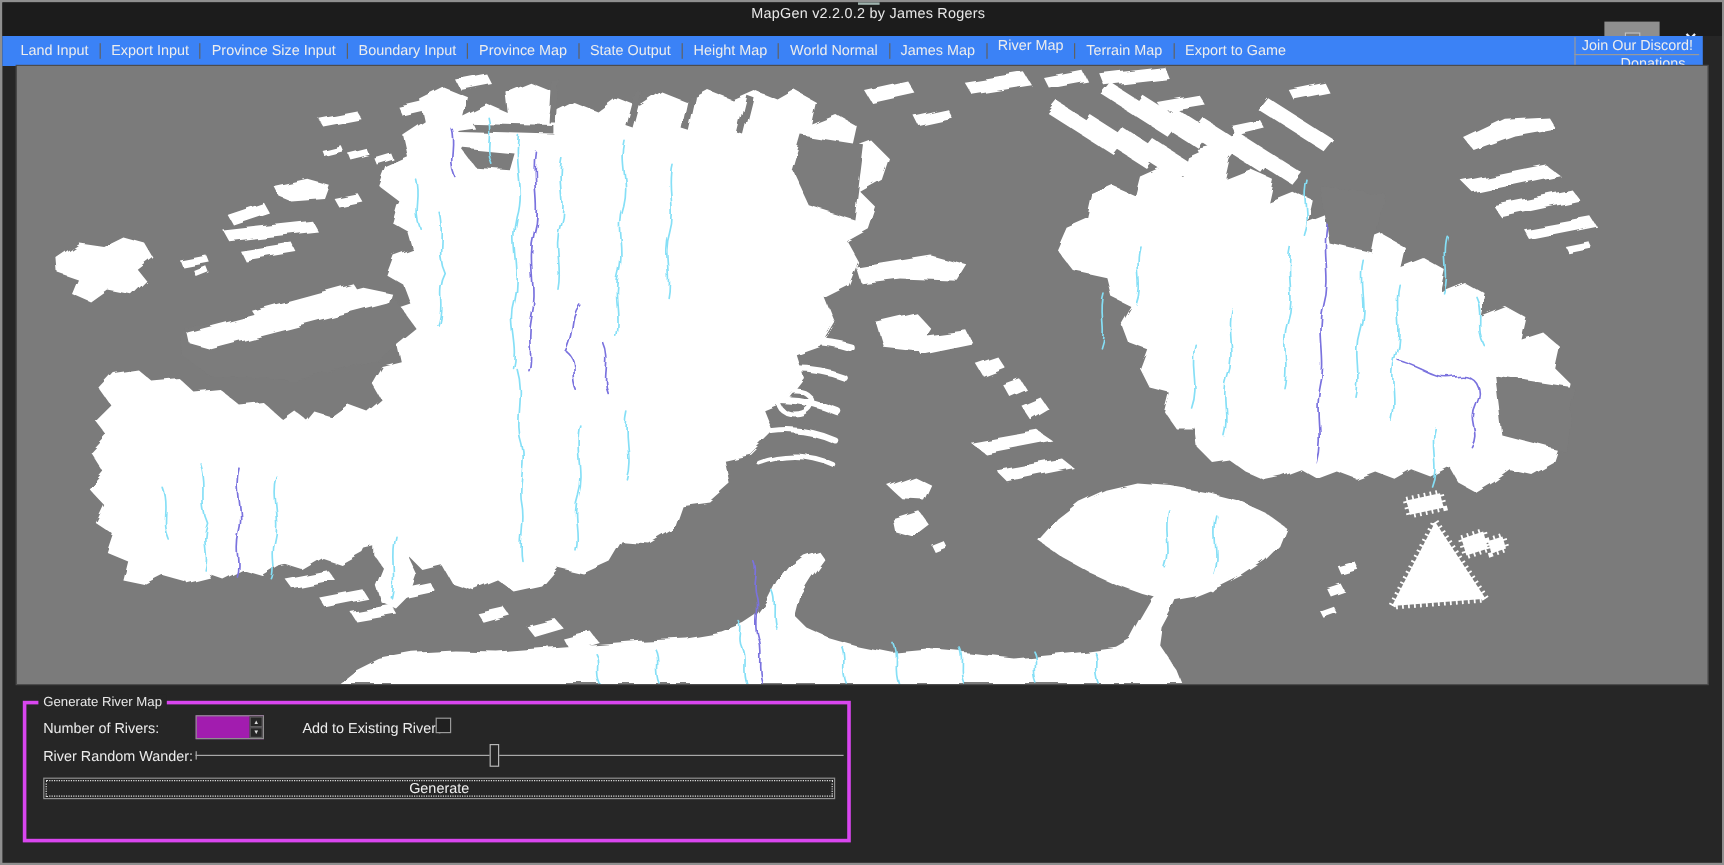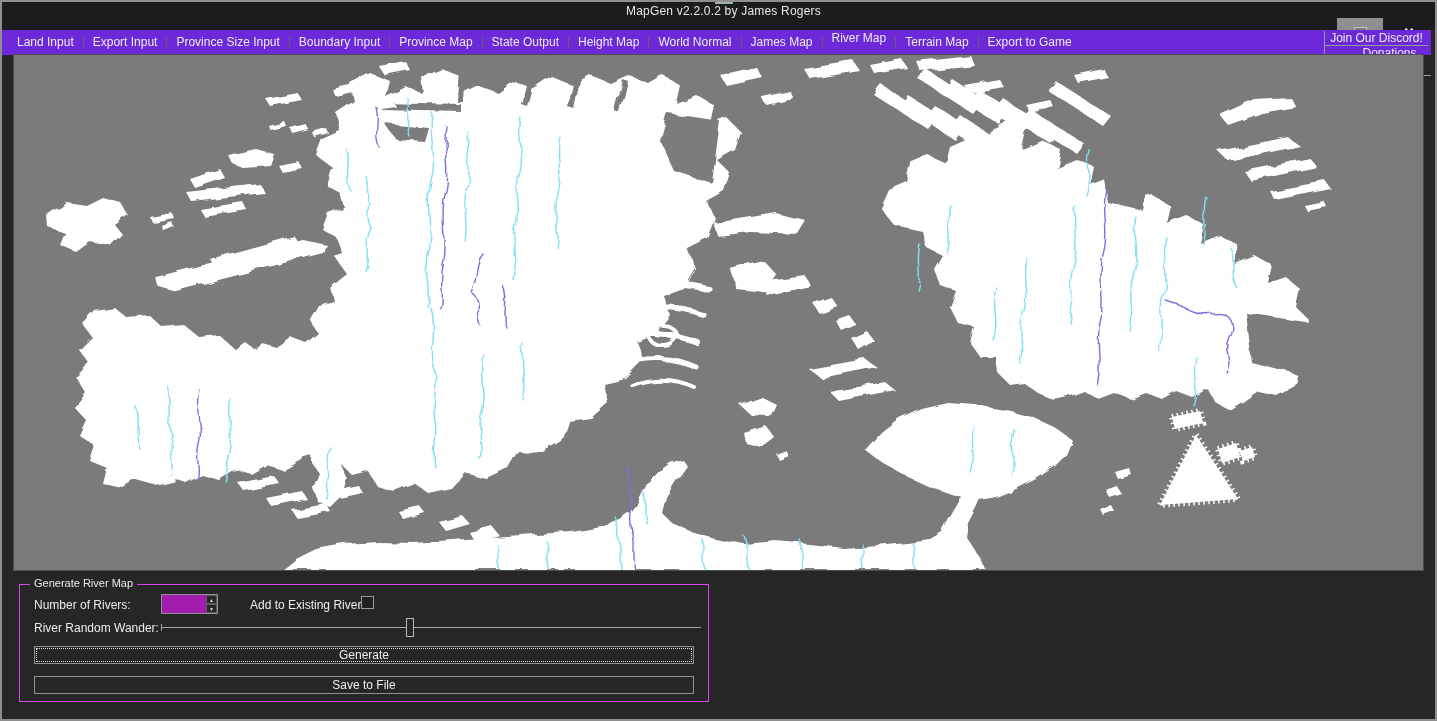--- a/index.html
+++ b/index.html
@@ -13,36 +13,36 @@
     background:linear-gradient(100deg,#1e4f5e 0 38%,#d8efe0 38% 55%,#5fa27f 55% 78%,#8fd0b0 78%);}
   .title-text{margin-left:10px;font-size:12px;color:#e8e8e8;letter-spacing:.2px;}
   .winbtns{margin-left:auto;display:flex;height:28px;}
   .win-btn{width:46px;height:28px;display:flex;align-items:center;justify-content:center;
     color:#f5f5f5;font-size:12px;}
   .win-btn.min{width:44px;font-weight:bold;}
   .win-btn.max{background:#8f8f8f;}
   .restore-glyph{width:11px;height:9px;border:1px solid #c4c4c4;background:#7d7d7d;}
   .win-btn.close{width:52px;font-size:13px;font-weight:bold;}
   
-  .menubar{position:absolute;left:0;top:28px;right:4px;height:25px;display:flex;align-items:center;
-    background:#6d28d9;padding-left:6px;box-sizing:border-box;}
+  .menubar{position:absolute;left:0;top:28px;right:16px;height:25px;display:flex;align-items:center;
+    background:#3b82f6;padding-left:6px;box-sizing:border-box;}
   .menu-tabs{display:flex;align-items:center;height:100%;}
   .tab{padding:0 9px;font-size:12px;color:#ededed;line-height:25px;white-space:nowrap;cursor:default;}
   .tab.active{position:relative;top:-4px;}
   .msep{width:1px;height:13px;background:#616161;}
   .menu-right{margin-left:auto;display:flex;height:24px;flex-direction:column;}
   .mr-btn{box-sizing:border-box;border-left:1px solid #9a9a9a;border-bottom:1px solid #9a9a9a;
     font-size:12px;color:#ededed;display:flex;align-items:center;justify-content:center;white-space:nowrap;}
   
   .map-view{position:absolute;left:12px;top:53px;width:1409px;height:515px;background:#7b7b7b;
     outline:1px solid #4c4c4c;}
   .map-view svg{display:block;width:100%;height:100%;}
   
   .groupbox{position:absolute;left:17px;top:582px;width:690px;height:118px;
-    border:1px solid #d946ef;box-sizing:border-box;}
+    border:3px solid #d946ef;box-sizing:border-box;}
   .legend{position:absolute;top:-8px;left:10px;background:#262626;padding:0 4px;
     font-size:11px;color:#e9e9e9;}
   .plabel{position:absolute;font-size:12px;color:#ececec;white-space:nowrap;}
   .spinbox{position:absolute;left:141px;top:9px;width:57px;height:20px;box-sizing:border-box;
     border:1px solid #8f8f8f;background:#a21caf;display:flex;gap:40px;}
   .spin-value{flex:1;min-width:0;border:0;background:transparent;color:#f2f2f2;font-size:12px;
     padding:0 0 0 4px;font-family:"Liberation Sans",sans-serif;outline:none;}
   .spin-btns{width:16px;display:flex;flex-direction:column;}
   .spin-b{flex:1;box-sizing:border-box;border:1px solid #5e5e5e;background:#262626;color:#dcdcdc;
     font-size:5px;display:flex;align-items:center;justify-content:center;}
@@ -234,18 +234,15 @@
     <div class="slider">
       <div class="slider-tick" style="left:0"></div>
       <div class="slider-track"></div>
       <div class="slider-thumb" style="left: 245px;"></div>
     </div>
 
     <div class="panel-btn" style="top:61px">
       <span>Generate</span>
       <div class="focus-ring"></div>
     </div>
-    <div class="panel-btn" style="top:91px">
-      <span>Save to File</span>
-    </div>
   </div>
 
 </div>
 
 </body></html>

